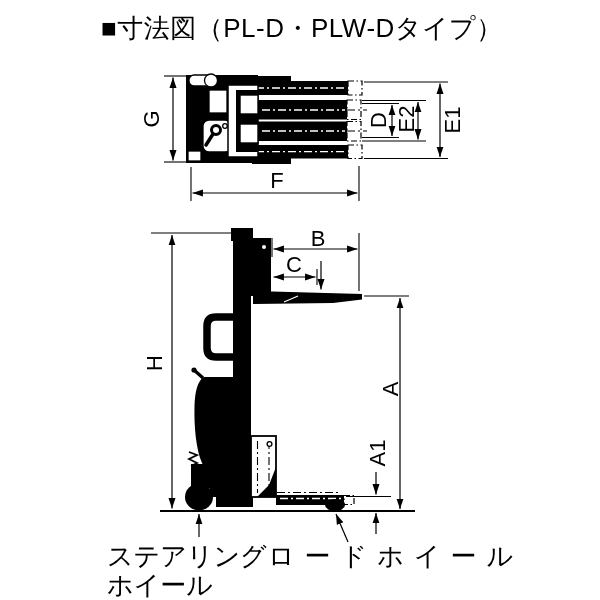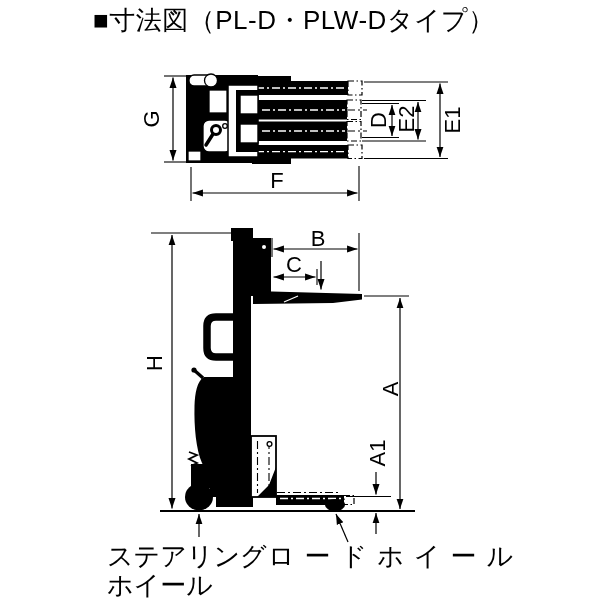--- a/index.html
+++ b/index.html
@@ -1,21 +1,21 @@
 <!DOCTYPE html>
 <html><head>
 <meta charset="utf-8">
 <style>
   html,body{margin:0;padding:0;background:#ffffff;}
   .page{
     position:relative;width:600px;height:600px;background:#ffffff;overflow:hidden;
     font-family:"Liberation Sans","DejaVu Sans",sans-serif;color:#000;
   }
   .page-title{
-    position:absolute;left:93px;top:3px;margin:0;
+    position:absolute;left:93px;top:3px;margin:8px;
     font-size:26px;font-weight:normal;letter-spacing:0.5px;white-space:nowrap;
   }
   svg{position:absolute;left:0;top:0;}
   .ink{stroke:#000;}
   .fill{fill:#000;}
   .nofill{fill:none;}
   .thin{stroke-width:1.1;}
   .dim{stroke-width:1.2;}
   .dimtxt{font-size:22px;fill:#000;}
   .callout{font-size:26px;fill:#000;}

